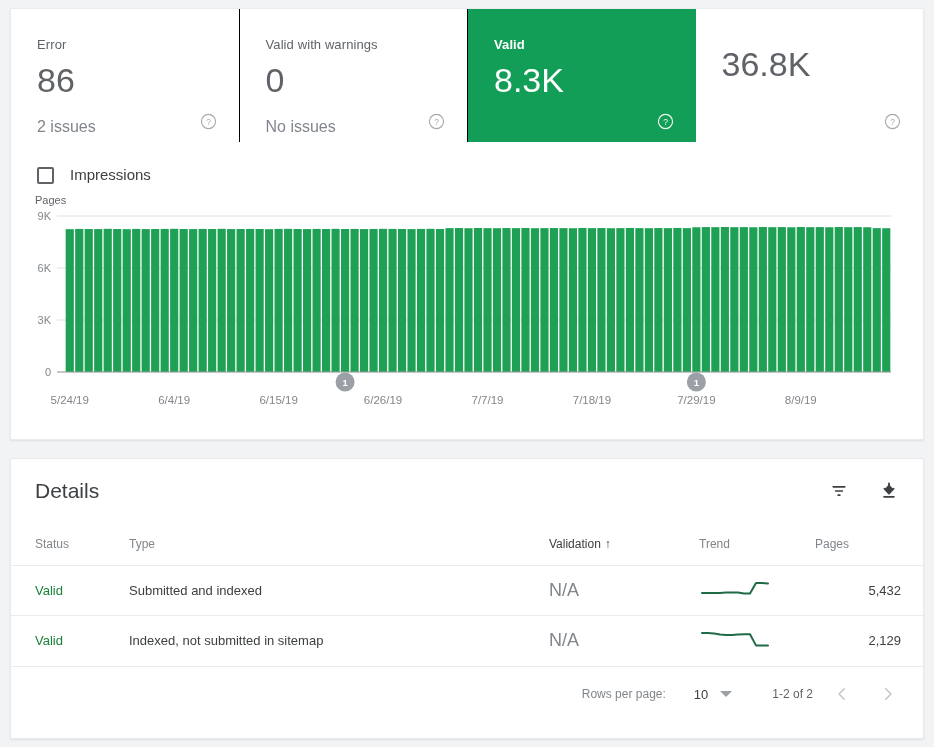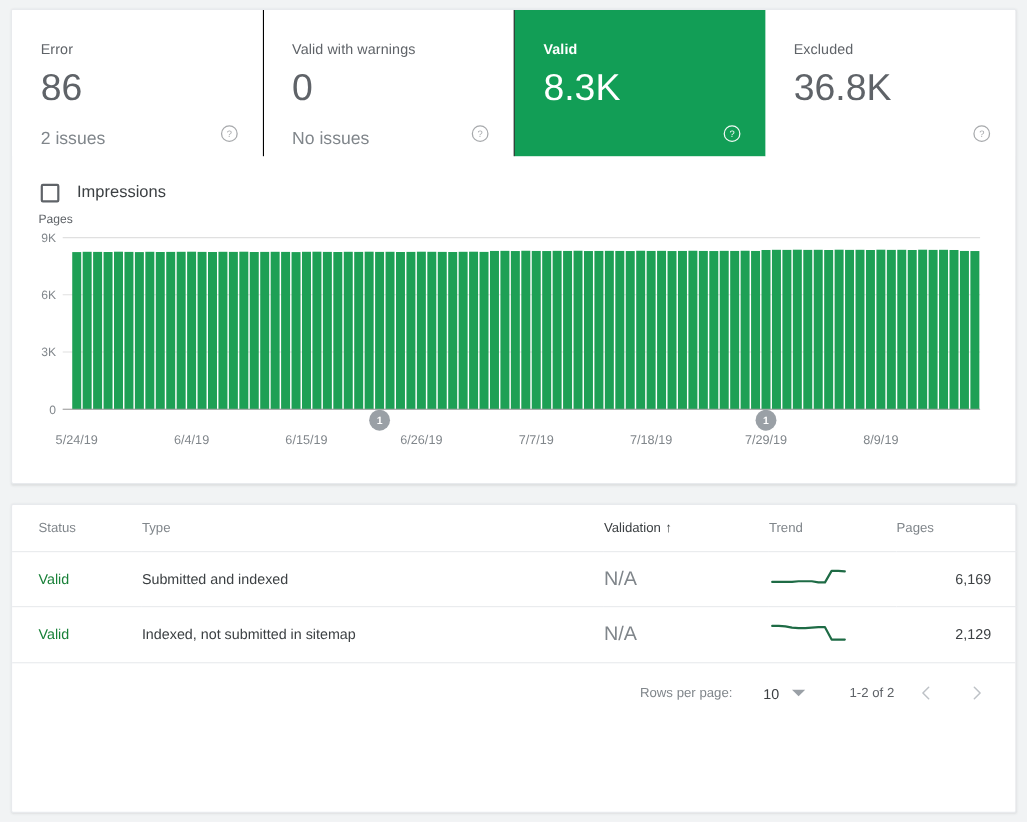--- a/index.html
+++ b/index.html
@@ -233,21 +233,20 @@
         <div class="sc-label">Valid</div>
         <div class="sc-value">8.3K</div>
         <div class="sc-sub"></div>
         <svg class="help-icon" viewBox="0 0 24 24">
           <circle cx="12" cy="12" r="10" fill="none" stroke="#ffffff" stroke-width="1.6"></circle>
           <text x="12" y="16.4" text-anchor="middle" font-size="12" fill="#ffffff" font-family="Liberation Sans, sans-serif">?</text>
         </svg>
       </div>
 
       <div class="status-card">
-        <div class="sc-label">Excluded</div>
         <div class="sc-value">36.8K</div>
         <div class="sc-sub"></div>
         <svg class="help-icon" viewBox="0 0 24 24">
           <circle cx="12" cy="12" r="10" fill="none" stroke="#5f6368" stroke-width="1.6"></circle>
           <text x="12" y="16.4" text-anchor="middle" font-size="12" fill="#5f6368" font-family="Liberation Sans, sans-serif">?</text>
         </svg>
       </div>
     </div>
 
     <div class="impressions-row">
@@ -369,20 +368,40 @@
           <g>
             <circle cx="685.3678160919541" cy="174" r="9.5" class="marker-circle"></circle>
             <text x="685.3678160919541" y="177.6" text-anchor="middle" class="marker-text">1</text>
           </g>
         </svg>
     </div>
   </div>
 
   <div class="panel details-panel">
 
+    <div class="details-head">
+      <div class="details-title">Details</div>
+      <div class="head-icons">
+        <div class="icon-btn">
+          <svg width="20" height="20" viewBox="0 0 24 24">
+            <rect x="4" y="6" width="16" height="2" rx="1" fill="#3c4043"></rect>
+            <rect x="7" y="11" width="10" height="2" rx="1" fill="#3c4043"></rect>
+            <rect x="10" y="16" width="4" height="2" rx="1" fill="#3c4043"></rect>
+          </svg>
+        </div>
+        <div class="icon-btn">
+          <svg width="20" height="20" viewBox="0 0 24 24">
+            <path d="M12 3 L12 13 M12 15 L6.5 9.2 M12 15 L17.5 9.2" stroke="#3c4043" stroke-width="2.2" fill="none" stroke-linecap="round"></path>
+            <path d="M12 4 L12 14.5 L7 9.5 Z" fill="#3c4043"></path>
+            <path d="M12 4 L12 14.5 L17 9.5 Z" fill="#3c4043"></path>
+            <rect x="5" y="18" width="14" height="2" rx="1" fill="#3c4043"></rect>
+          </svg>
+        </div>
+      </div>
+    </div>
 
     <table class="details-table">
       <thead>
         <tr>
           <th class="col-status">Status</th>
           <th class="col-type">Type</th>
           <th class="col-valid sorted">
             <span>Validation</span><span class="sort-arrow">↑</span>
           </th>
           <th class="col-trend">Trend</th>
@@ -392,21 +411,21 @@
       <tbody>
         <tr>
           <td class="col-status"><span class="status-valid">Valid</span></td>
           <td class="col-type">Submitted and indexed</td>
           <td class="col-valid"><span class="na-text">N/A</span></td>
           <td class="col-trend">
             <svg width="72" height="26" viewBox="0 0 72 26">
               <polyline id="spark0" fill="none" stroke="#1e6b45" stroke-width="2" stroke-linejoin="round" stroke-linecap="round" points="3.0,17.0 9.0,17.0 15.0,17.0 21.0,17.0 27.0,16.4 33.0,16.4 39.0,16.4 45.0,17.4 51.0,17.4 57.0,7.0 63.0,7.0 69.0,7.4"></polyline>
             </svg>
           </td>
-          <td class="col-pages"><span class="pages-num">6,169</span></td>
+          <td class="col-pages"><span class="pages-num">5,432</span></td>
         </tr>
         <tr>
           <td class="col-status"><span class="status-valid">Valid</span></td>
           <td class="col-type">Indexed, not submitted in sitemap</td>
           <td class="col-valid"><span class="na-text">N/A</span></td>
           <td class="col-trend">
             <svg width="72" height="26" viewBox="0 0 72 26">
               <polyline id="spark1" fill="none" stroke="#1e6b45" stroke-width="2" stroke-linejoin="round" stroke-linecap="round" points="3.0,7.0 9.0,7.0 15.0,7.4 21.0,8.6 27.0,9.0 33.0,9.0 39.0,8.6 45.0,8.2 51.0,8.2 57.0,19.4 63.0,19.4 69.0,19.4"></polyline>
             </svg>
           </td>

